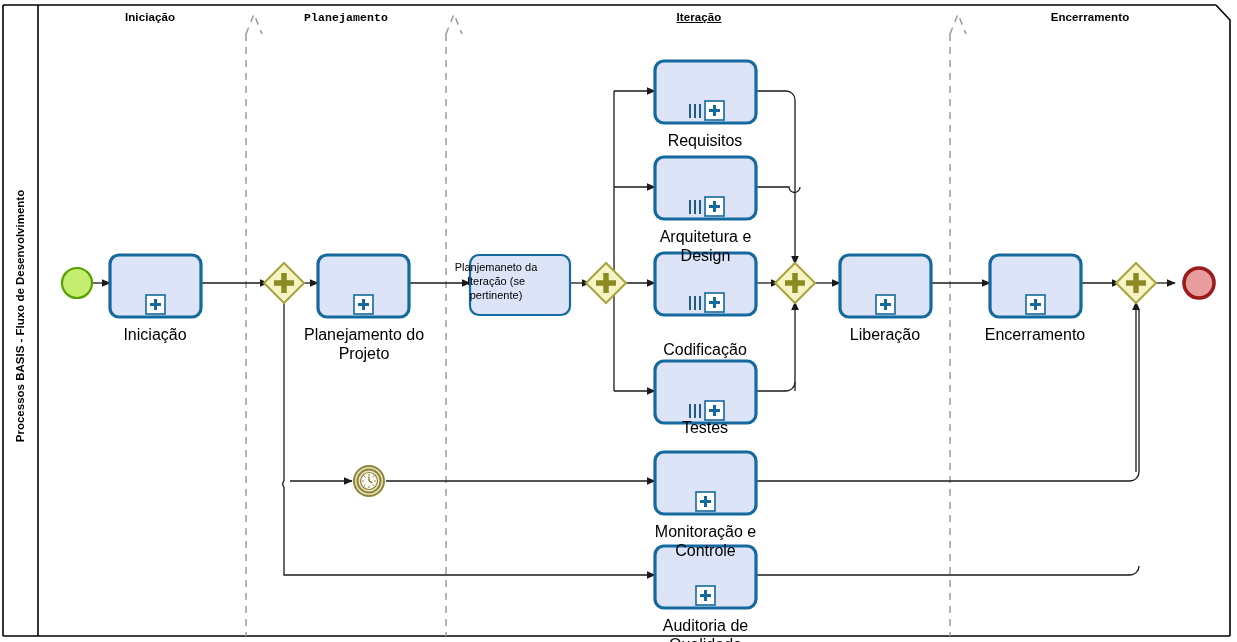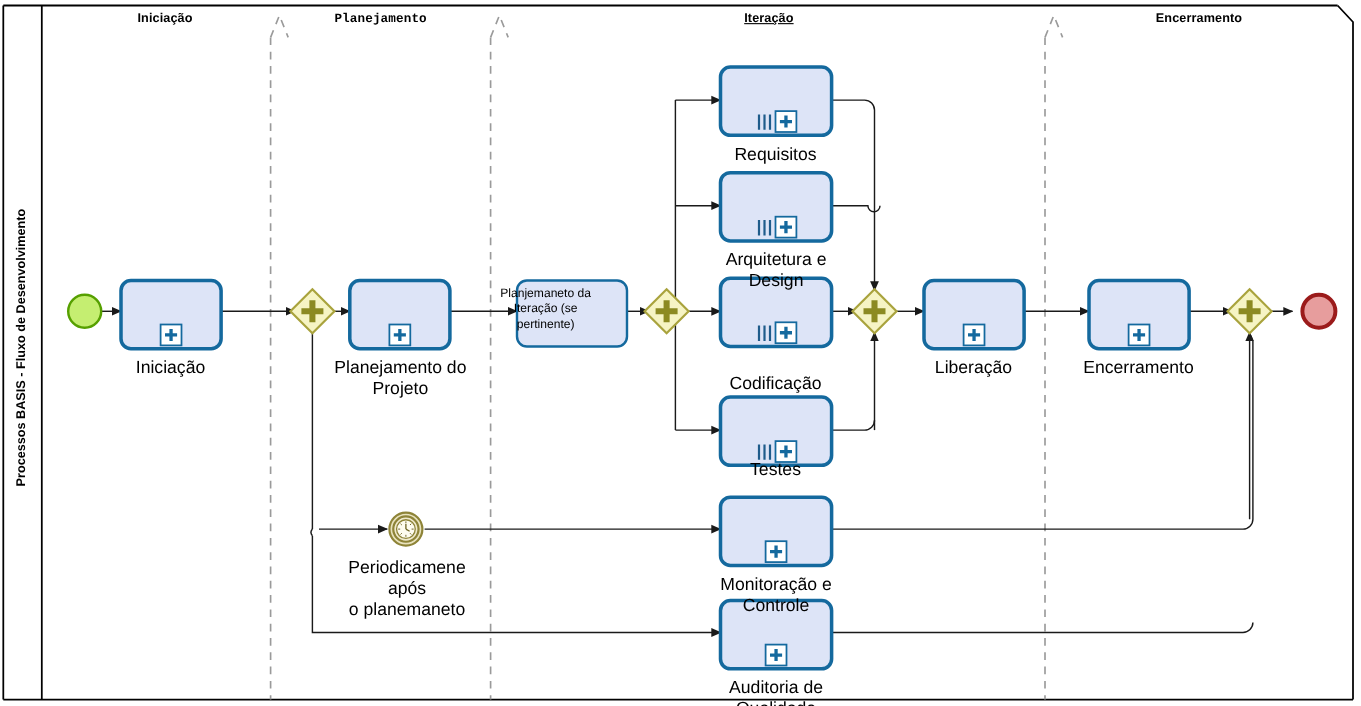--- a/index.html
+++ b/index.html
@@ -253,16 +253,14 @@
 pertinente)</div>
   <div class="lbl node-label" style="left:645px;top:132px;width:120px;">Requisitos</div>
   <div class="lbl node-label" style="left:633px;top:228px;width:145px;">Arquitetura e Design</div>
   <div class="lbl node-label" style="left:645px;top:324px;width:120px;margin-top:17px;">Codificação</div>
   <div class="lbl node-label" style="left:645px;top:419px;width:120px;">Testes</div>
   <div class="lbl node-label" style="left:825px;top:326px;width:120px;">Liberação</div>
   <div class="lbl node-label" style="left:975px;top:326px;width:120px;">Encerramento</div>
   <div class="lbl node-label" style="left:628px;top:523px;width:155px;text-align:center;">Monitoração e Controle</div>
   <div class="lbl node-label" style="left:628px;top:617px;width:155px;">Auditoria de Qualidade</div>
 
-  <div class="lbl node-label" style="left:305px;top:508px;width:130px;">Periodicamene após
-o planemaneto</div>
 
 </div>
 
 </body></html>

